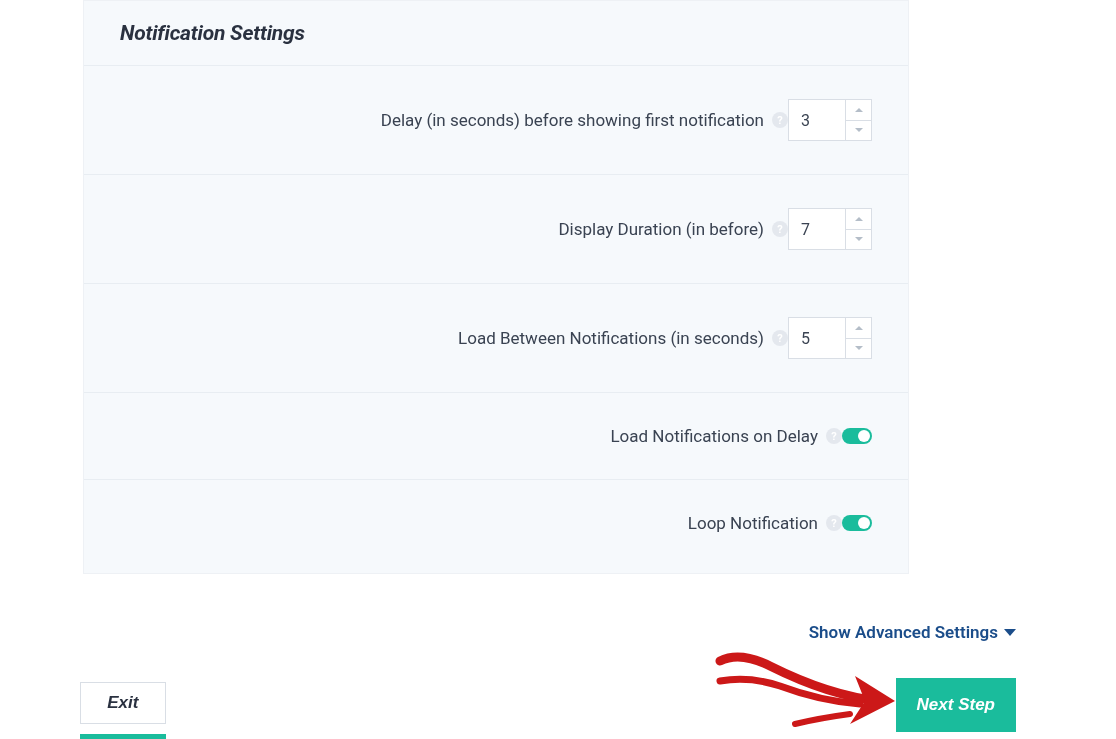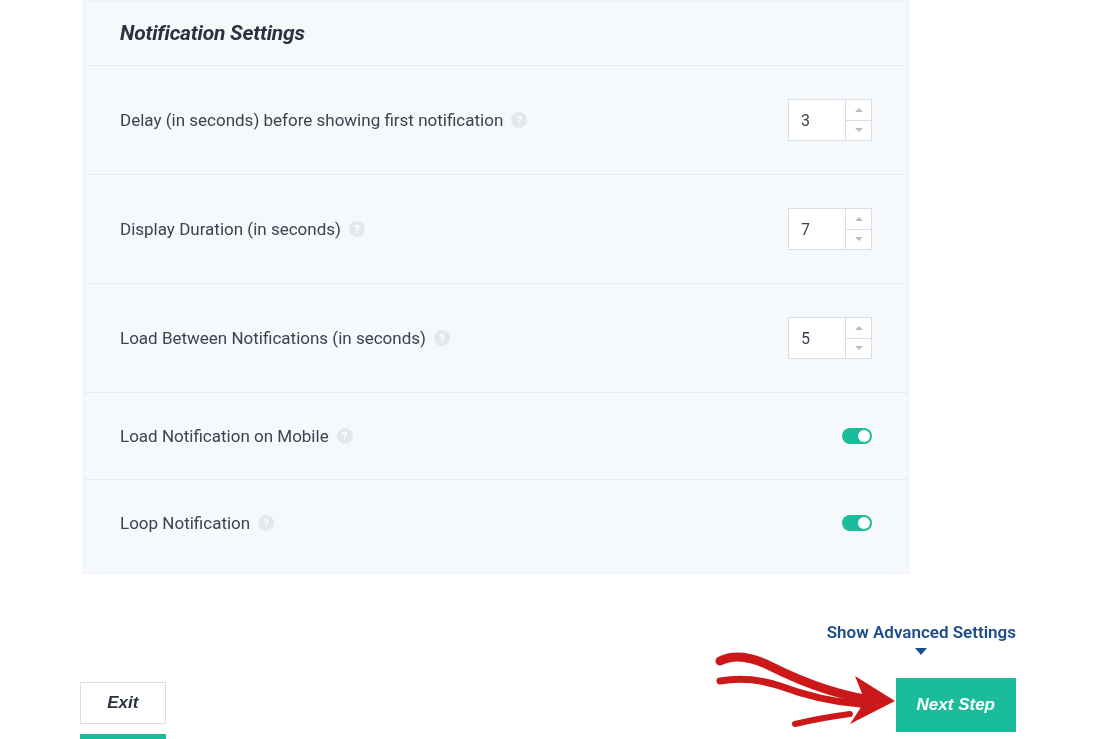--- a/index.html
+++ b/index.html
@@ -26,21 +26,21 @@
   .panel-header h2 {
     font-size: 21px;
     font-weight: 700;
     font-style: italic;
     color: #2a3140;
     letter-spacing: -0.2px;
   }
   .row {
     display: flex;
     align-items: center;
-    justify-content: space-between;
+    justify-content: flex-end;
     padding: 33px 36px;
     border-bottom: 1px solid #e8edf2;
   }
   .row:last-child { border-bottom: none; }
   .label-wrap {
     display: flex;
     align-items: center;
     gap: 8px;
     color: #3a4352;
     font-size: 17px;
@@ -118,21 +118,20 @@
     position: absolute;
     right: 100px;
     top: 622px;
     display: flex;
     align-items: center;
     gap: 6px;
     color: #1b4d8a;
     font-size: 17px;
     font-weight: 600;
     cursor: pointer;
-    flex-direction: column;
   }
   .caret-down {
     width: 0;
     height: 0;
     border-left: 6px solid transparent;
     border-right: 6px solid transparent;
     border-top: 7px solid #1b4d8a;
   }
   .footer-left {
     position: absolute;
@@ -201,21 +200,21 @@
           </div>
         <div class="stepper-btn">
             <span class="chev chev-down"></span>
           </div>
       </div>
     </div>
   </div>
 
   <div class="row">
     <div class="label-wrap">
-      <span>Display Duration (in seconds)</span>
+      <span>Display Duration (in before)</span>
       <span class="help-icon">?</span>
     </div>
     <div class="stepper">
       <div class="stepper-value">7</div>
       <div class="stepper-btns">
         <div class="stepper-btn">
             <span class="chev chev-up"></span>
           </div>
         <div class="stepper-btn">
             <span class="chev chev-down"></span>
@@ -237,21 +236,21 @@
           </div>
         <div class="stepper-btn">
             <span class="chev chev-down"></span>
           </div>
       </div>
     </div>
   </div>
 
   <div class="row">
     <div class="label-wrap">
-      <span>Load Notification on Mobile</span>
+      <span>Load Notifications on Delay</span>
       <span class="help-icon">?</span>
     </div>
     <div class="toggle">
       <div class="toggle-knob"></div>
     </div>
   </div>
 
   <div class="row" style="padding-bottom:40px;">
     <div class="label-wrap">
       <span>Loop Notification</span>

